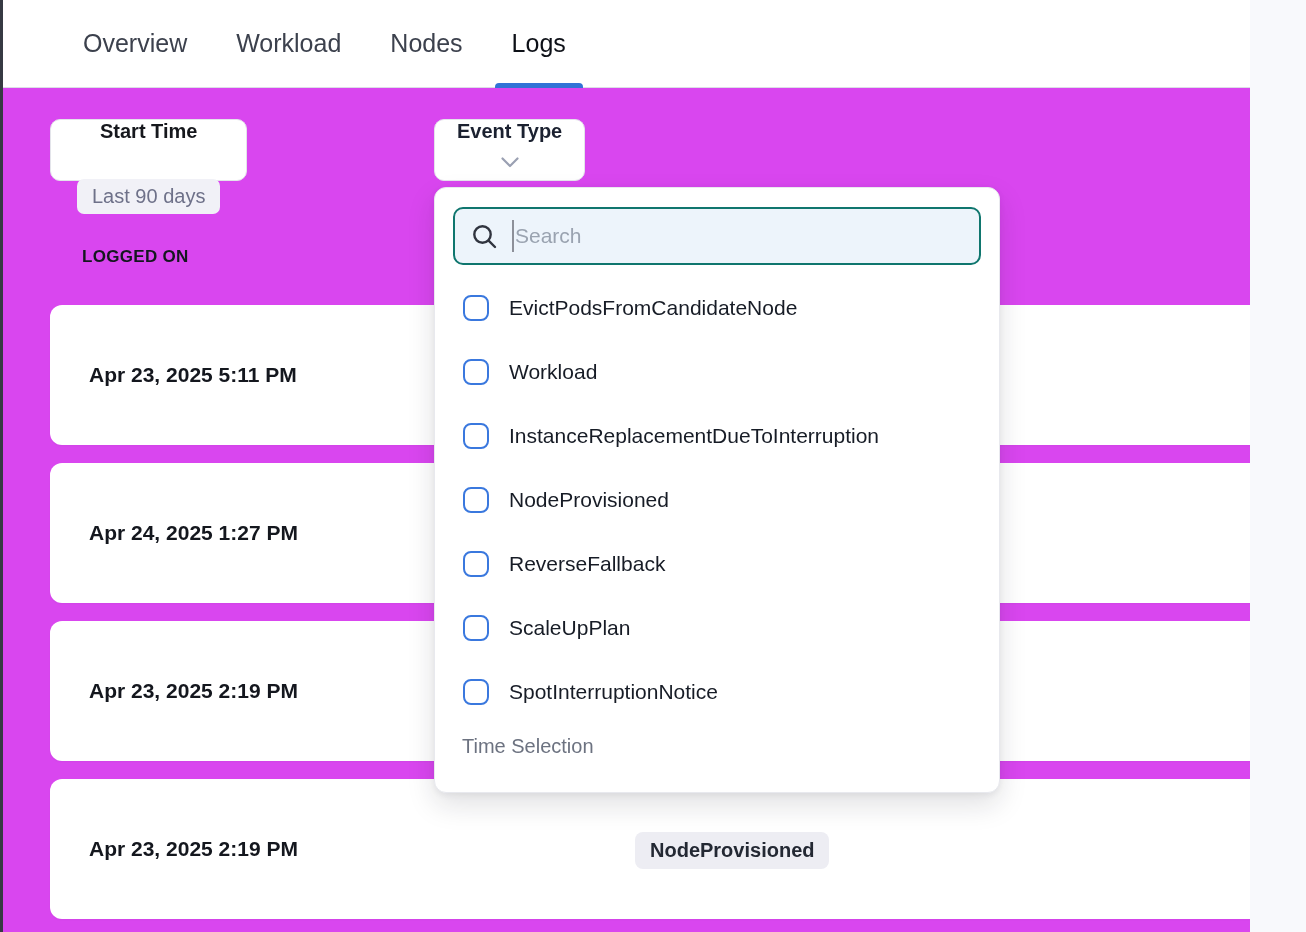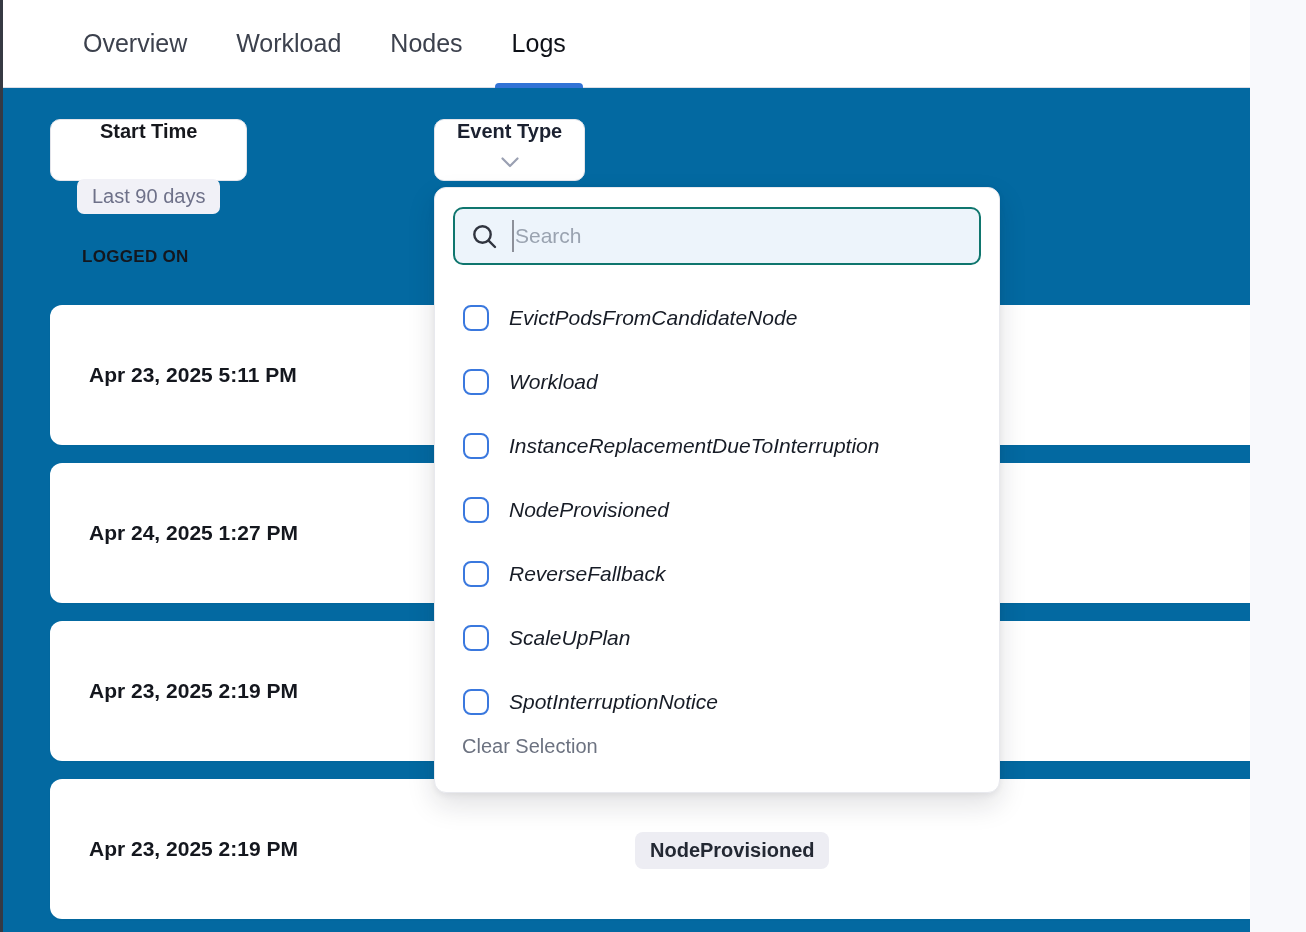--- a/index.html
+++ b/index.html
@@ -6,21 +6,21 @@
   html, body { width: 1306px; height: 932px; }
   body {
     font-family: "Liberation Sans", "DejaVu Sans", sans-serif;
     background: #f8f9fc;
     overflow: hidden;
   }
   #app {
     position: relative;
     width: 1250px;
     height: 932px;
-    background: #0369a1;
+    background: #d946ef;
     overflow: hidden;
   }
   
   .window-edge {
     position: absolute;
     left: 0; top: 0;
     width: 3px; height: 932px;
     background: #363a43;
     z-index: 30;
   }
@@ -123,21 +123,21 @@
     border: none;
     outline: none;
     background: transparent;
     font-family: "Liberation Sans", "DejaVu Sans", sans-serif;
     font-size: 21px;
     color: #1a1f2b;
     margin-left: 1px;
     width: 100%;
   }
   .search-input::placeholder { color: #9aa3b0; opacity: 1; }
-  .option-list { position: absolute; left: 0; top: 98px; right: 0; font-style: italic; }
+  .option-list { position: absolute; left: 0; top: 88px; right: 0; }
   .option-item {
     height: 64px;
     display: flex;
     align-items: center;
     padding-left: 28px;
     cursor: pointer;
   }
   .checkbox {
     width: 26px; height: 26px;
     border: 2px solid #3a78de;
@@ -285,15 +285,15 @@
       <div class="option-item">
         <span class="checkbox"></span>
         <span class="option-label">ScaleUpPlan</span>
       </div>
       <div class="option-item">
         <span class="checkbox"></span>
         <span class="option-label">SpotInterruptionNotice</span>
       </div>
     </div>
 
-    <div class="clear-selection">Clear Selection</div>
+    <div class="clear-selection">Time Selection</div>
   </div>
 </div>
 
 </body></html>

